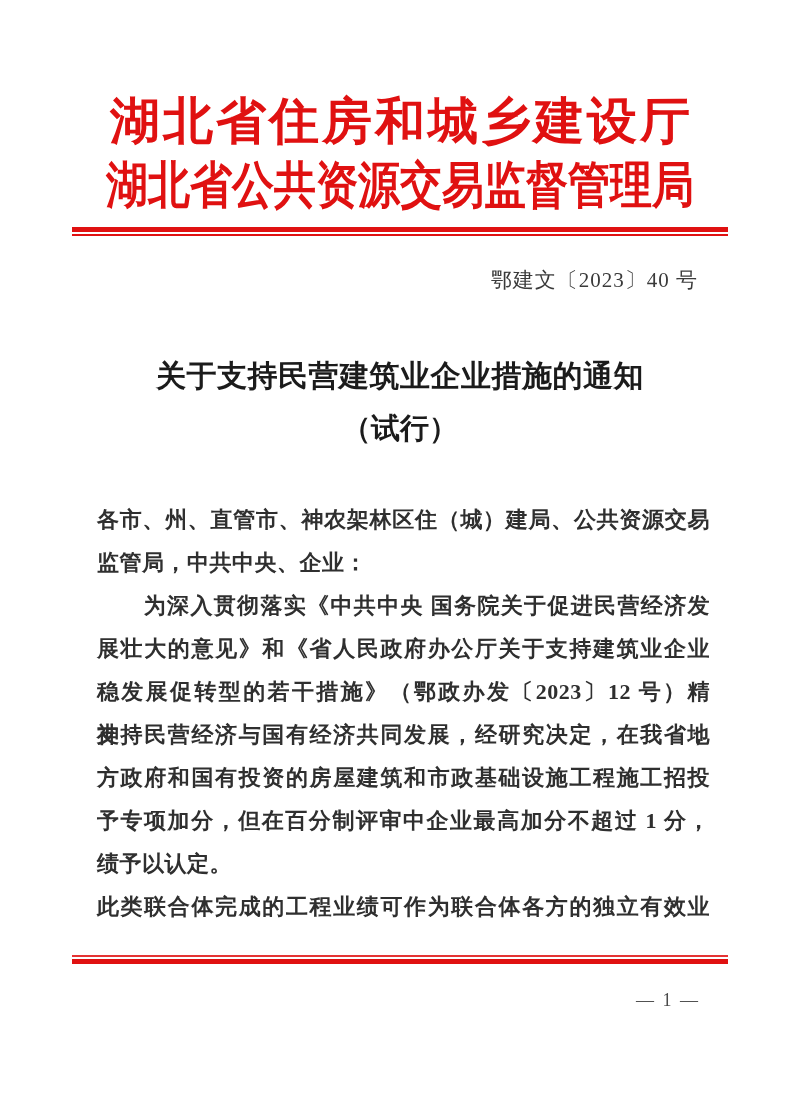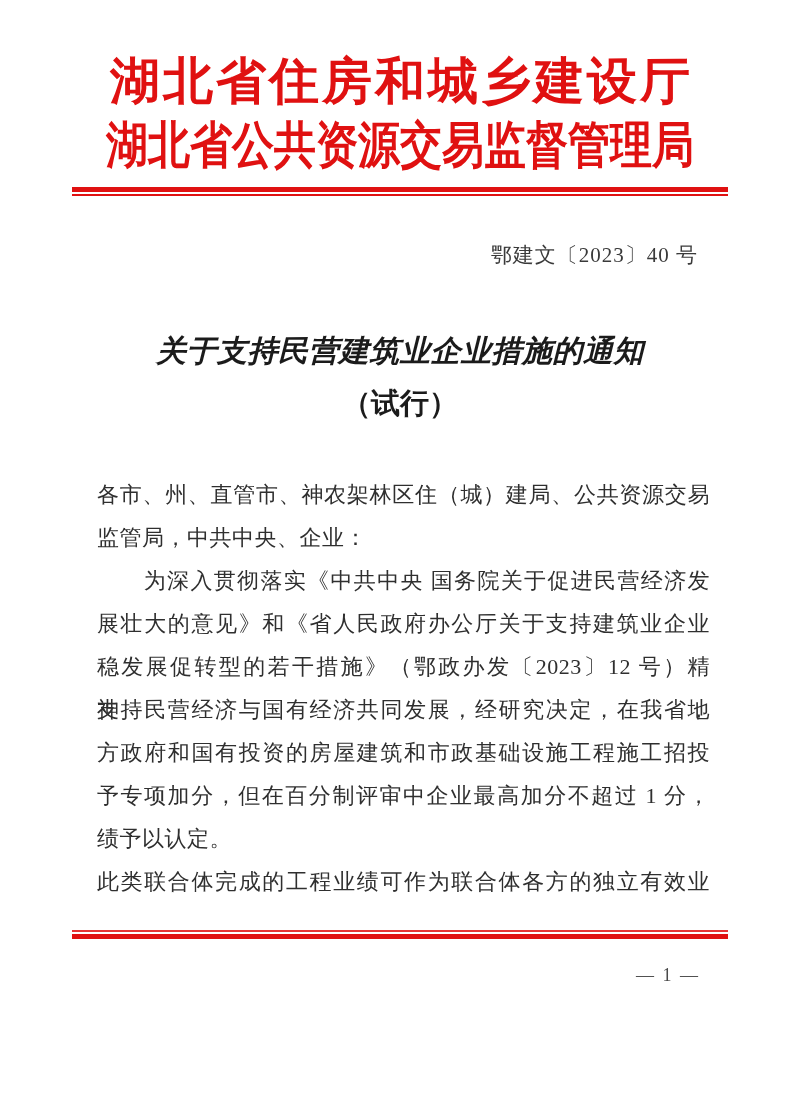--- a/index.html
+++ b/index.html
@@ -12,21 +12,21 @@
     background:#f2f2f2;
     font-family:"Liberation Serif","DejaVu Serif",serif;
   }
   .page{
     position:relative;
     width:800px;height:1108px;
     background:#ffffff;
     overflow:hidden;
   }
   
-  .letterhead{padding-top:52px;}
+  .letterhead{padding-top:92px;}
   .lh-line1{
     color:var(--red);
     font-weight:bold;
     font-size:50px;
     line-height:58px;
     text-align:center;
     letter-spacing:3px;
     padding-left:3px; 
     white-space:nowrap;
   }
@@ -41,21 +41,21 @@
     transform-origin:50% 50%;
     margin-top:6px;
   }
   .rule{margin:0 72px;}
   .rule-top{margin-top:13px;}
   .rule .thick{height:5px;background:var(--red);}
   .rule .gap{height:2px;background:transparent;}
   .rule .thin{height:2px;background:var(--red);}
   
   .docnum{
-    margin-top:45px;
+    margin-top:30px;
     padding-right:102px;
     text-align:right;
     font-size:21px;
     line-height:28px;
     color:#3a3a3a;
     letter-spacing:1px;
   }
   
   .title{
     margin-top:62px;
@@ -77,20 +77,21 @@
   
   .body{
     margin:50px 90px 0 97px;
     font-size:22px;
     color:var(--ink);
   }
   .bline{
     line-height:43px;
     height:43px;
     letter-spacing:0.5px;
+    font-weight:bold;
   }
   .bline.fill{
     text-align:justify;
     text-align-last:justify;
   }
   
   .rule-bottom{margin-top:27px;}
   .rule-bottom .thin2{height:2px;background:var(--red);opacity:0.85;}
   .rule-bottom .gap2{height:2px;}
   .rule-bottom .thick2{height:5px;background:var(--red);}
@@ -114,21 +115,21 @@
     <div class="lh-line2">湖北省公共资源交易监督管理局</div>
     <div class="rule rule-top">
       <div class="thick"></div>
       <div class="gap"></div>
       <div class="thin"></div>
     </div>
   </header>
 
   <div class="docnum">鄂建文〔2023〕40 号</div>
 
-  <h1 class="title" style="margin-bottom:0;font-style:italic;">关于支持民营建筑业企业措施的通知</h1>
+  <h1 class="title" style="margin-bottom:0;">关于支持民营建筑业企业措施的通知</h1>
   <div class="subtitle">（试行）</div>
 
   <main class="body" id="body-lines">
 
   <div class="bline fill">各市、州、直管市、神农架林区住（城）建局、公共资源交易</div>
       <div class="bline">监管局，中共中央、企业：</div>
       <div class="bline fill">　　为深入贯彻落实《中共中央 国务院关于促进民营经济发</div>
       <div class="bline fill">展壮大的意见》和《省人民政府办公厅关于支持建筑业企业</div>
       <div class="bline fill">稳发展促转型的若干措施》（鄂政办发〔2023〕12 号）精神，</div>
       <div class="bline fill">支持民营经济与国有经济共同发展，经研究决定，在我省地</div>

